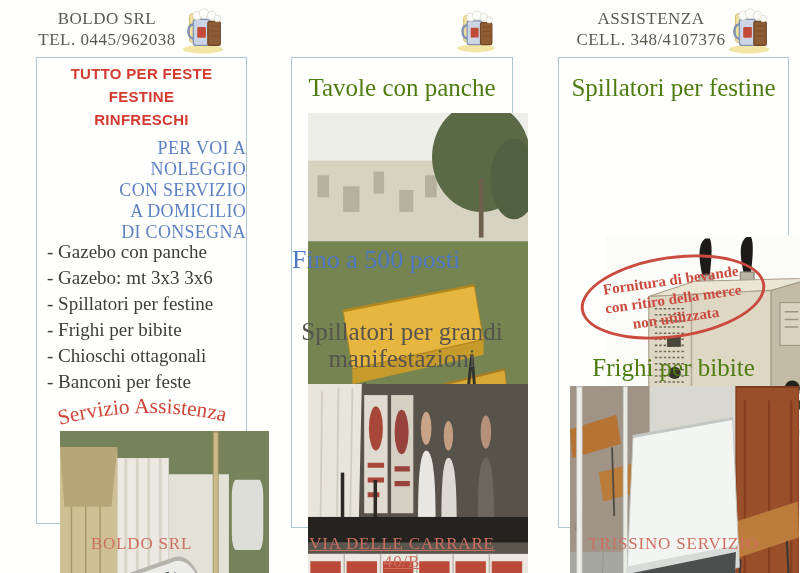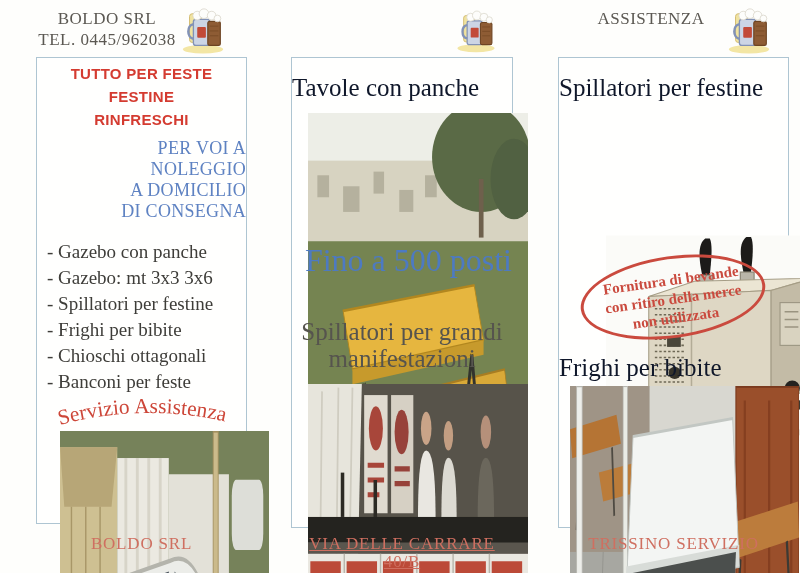--- a/index.html
+++ b/index.html
@@ -20,25 +20,25 @@
   .p-right { left:558px; width:231px; height:471px; }
   .abs { position:absolute; }
   .lp-headline { top:4px; left:0; right:0; text-align:center;
                  font-family:"Liberation Sans", sans-serif; font-weight:bold;
                  font-size:15px; line-height:23px; color:#d43b30; letter-spacing:.3px; }
   .lp-subhead  { top:80px; left:0; right:0; text-align:right; font-weight:normal;
                  font-size:18px; line-height:21px; color:#5e82c2; letter-spacing:.3px; }
   .lp-list { top:181px; left:10px; font-size:19px; line-height:26px; color:#3e3d39; }
   .lp-arc   { top:338px; left:1px; width:209px; height:38px; }
   .lp-photo { top:373px; left:23px; width:146px; height:86px; }
-  .sec-title { left:0; right:0; text-align:left; font-size:25px; line-height:30px; color:#0f172a; }
+  .sec-title { left:0; right:0; text-align:center; font-size:25px; line-height:30px; color:#4d7c0f; }
   .mp-title  { top:15px; }
   .mp-photo1 { top:55px;  left:16px; width:188px; height:128px; }
-  .mp-caption{ top:187px; left:0; right:0; text-align:right;
-               font-size:32px; line-height:30px; color:#4d7ac2; }
+  .mp-caption{ top:187px; left:0; right:0; text-align:left;
+               font-size:26px; line-height:30px; color:#4d7ac2; }
   .mp-title2 { top:260px; left:0; right:0; text-align:center;
                font-size:25px; line-height:27px; color:#56544e; }
   .mp-photo2 { top:326px; left:16px; width:188px; height:127px; }
   .rp-title  { top:15px; }
   .rp-photo1 { top:46px; left:47px; width:150px; height:135px; }
   .rp-stamp  { top:198px; left:21px; width:186px; height:82px; border:3px solid #ca4a3e;
                border-radius:50%; transform:rotate(-8deg); color:#ca4a3e; font-weight:bold;
                font-size:15px; line-height:19px; text-align:center; padding-top:12px; }
   .rp-title2 { top:295px; }
   .rp-photo2 { top:328px; left:11px; width:207px; height:130px; }
@@ -77,34 +77,36 @@
     <div>TEL. 0445/962038</div>
   </div>
   <svg class="mug mug-1" viewBox="0 0 52 52">
       <use href="#beermugs"></use>
     </svg>
   <svg class="mug mug-2" viewBox="0 0 52 52">
       <use href="#beermugs"></use>
     </svg>
   <div class="hdr hdr-right">
     <div>ASSISTENZA</div>
+    <div>CELL. 348/4107376</div>
   </div>
   <svg class="mug mug-3" viewBox="0 0 52 52">
       <use href="#beermugs"></use>
     </svg>
 
   <section class="panel p-left">
     <div class="abs lp-headline">
       <div>TUTTO PER FESTE</div>
       <div>FESTINE</div>
       <div>RINFRESCHI</div>
     </div>
     <div class="abs lp-subhead">
       <div>PER VOI A</div>
       <div>NOLEGGIO</div>
+      <div>CON SERVIZIO</div>
       <div>A DOMICILIO</div>
       <div>DI CONSEGNA</div>
     </div>
     <div class="abs lp-list">
       <div>- Gazebo con panche</div>
       <div>- Gazebo: mt 3x3 3x6</div>
       <div>- Spillatori per festine</div>
       <div>- Frighi per bibite</div>
       <div>- Chioschi ottagonali</div>
       <div>- Banconi per feste</div>

